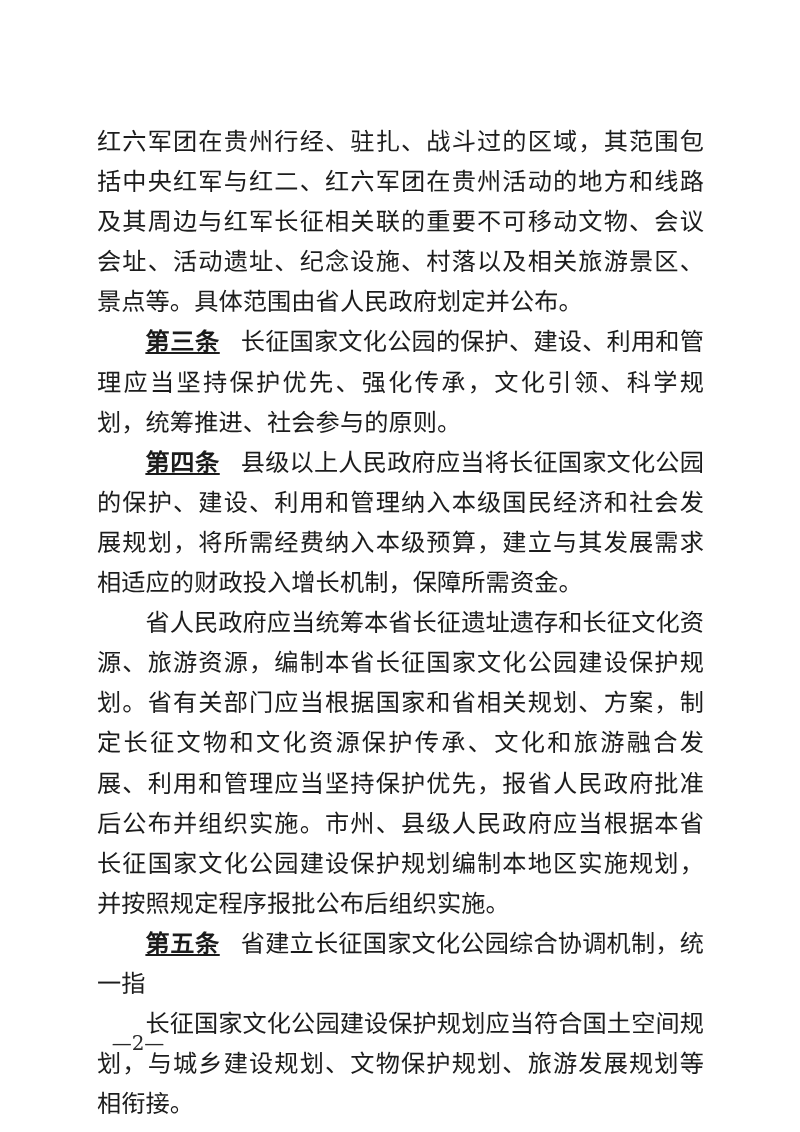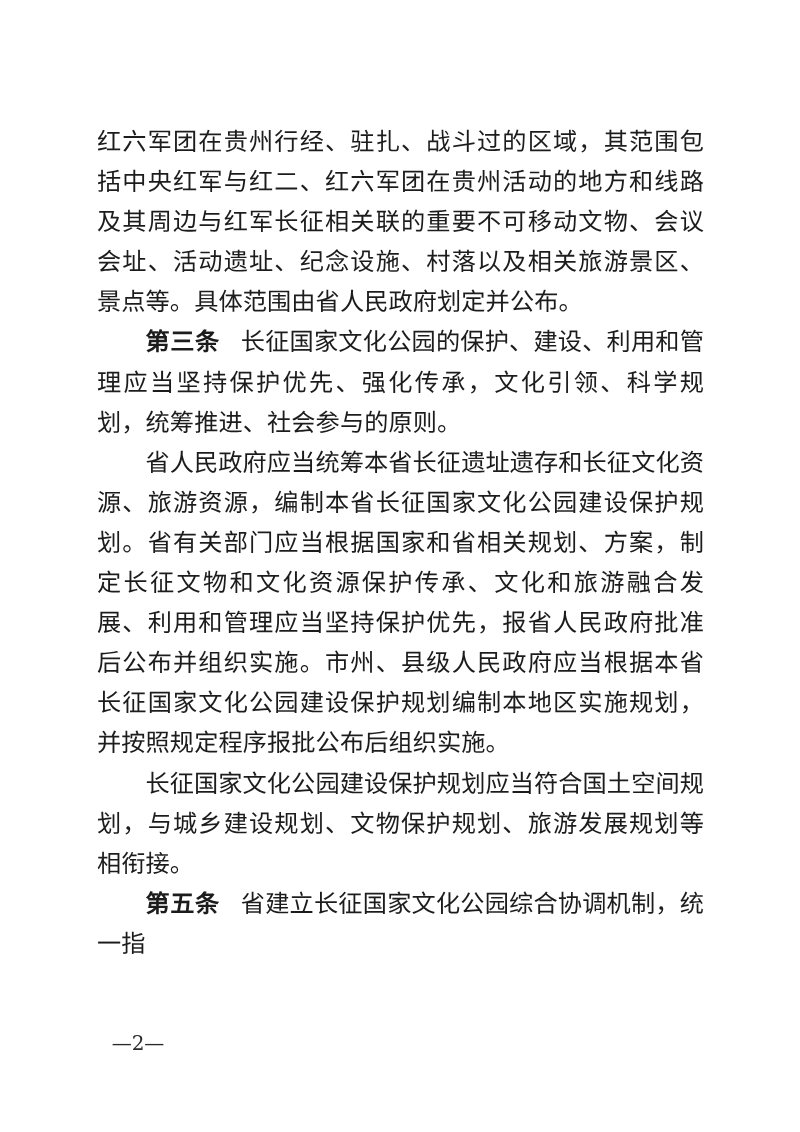--- a/index.html
+++ b/index.html
@@ -46,20 +46,21 @@
 
   .para.noindent {
     text-indent: 0;
   }
 
   
   .art-label {
     font-family: "DejaVu Sans", "Liberation Sans", sans-serif;
     font-weight: 700;
     letter-spacing: 0.5px;
+    text-decoration: underline;
   }
 
   .art-gap {
     display: inline-block;
     width: 21px;
   }
 
   
   #page-footer {
     position: absolute;
@@ -79,24 +80,25 @@
 <body>
 
 <div id="page">
 
   <div id="text-column">
 
     <p class="para noindent"><span>红六军团在贵州行经、驻扎、战斗过的区域，其范围包括中央红军与红二、红六军团在贵州活动的地方和线路及其周边与红军长征相关联的重要不可移动文物、会议会址、活动遗址、纪念设施、村落以及相关旅游景区、景点等。具体范围由省人民政府划定并公布。</span></p>
 
     <p class="para indent"><span class="art-label">第三条</span><span class="art-gap"></span><span>长征国家文化公园的保护、建设、利用和管理应当坚持保护优先、强化传承，文化引领、科学规划，统筹推进、社会参与的原则。</span></p>
 
+    <p class="para indent"><span class="art-label">第四条</span><span class="art-gap"></span><span>县级以上人民政府应当将长征国家文化公园的保护、建设、利用和管理纳入本级国民经济和社会发展规划，将所需经费纳入本级预算，建立与其发展需求相适应的财政投入增长机制，保障所需资金。</span></p>
 
     <p class="para indent"><span>省人民政府应当统筹本省长征遗址遗存和长征文化资源、旅游资源，编制本省长征国家文化公园建设保护规划。省有关部门应当根据国家和省相关规划、方案，制定长征文物和文化资源保护传承、文化和旅游融合发展、利用和管理应当坚持保护优先，报省人民政府批准后公布并组织实施。市州、县级人民政府应当根据本省长征国家文化公园建设保护规划编制本地区实施规划，并按照规定程序报批公布后组织实施。</span></p>
 
+    <p class="para indent"><span class="art-label">第五条</span><span class="art-gap"></span><span>省建立长征国家文化公园综合协调机制，统一指</span></p>
+
     <p class="para indent"><span>长征国家文化公园建设保护规划应当符合国土空间规划，与城乡建设规划、文物保护规划、旅游发展规划等相衔接。</span></p>
-
-    <p class="para indent"><span class="art-label">第五条</span><span class="art-gap"></span><span>省建立长征国家文化公园综合协调机制，统一指</span></p>
 
   </div>
 
   <div id="page-footer">—2—</div>
 
 </div>
 
 </body></html>

